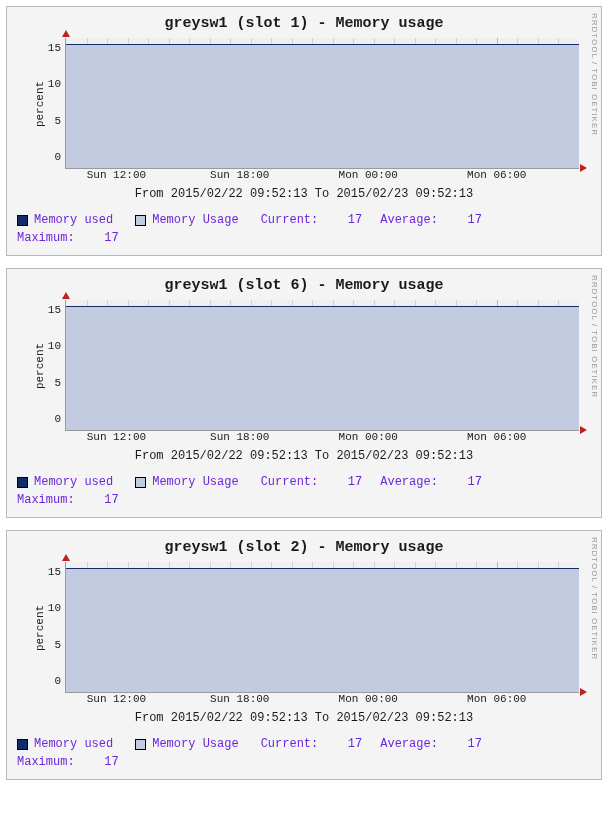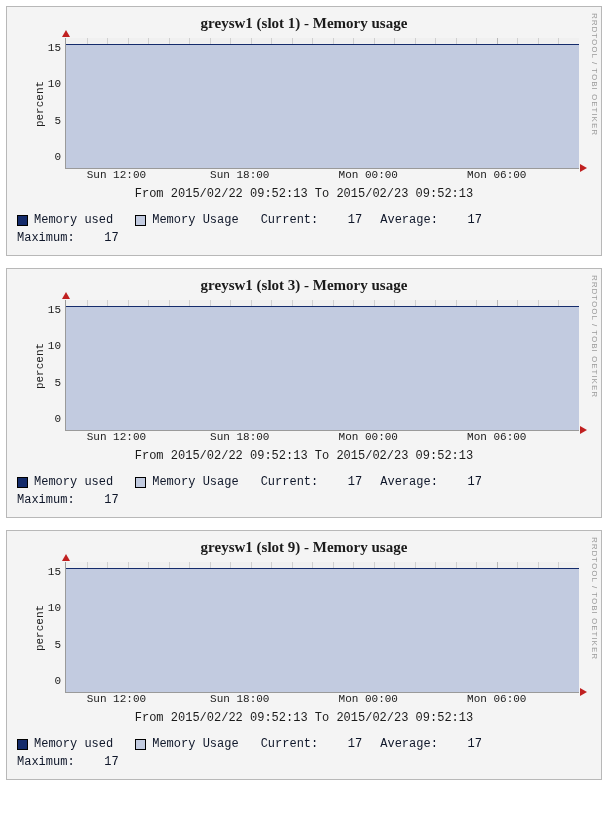--- a/index.html
+++ b/index.html
@@ -28,21 +28,21 @@
     font-size:8px;
     letter-spacing:1px;
     color:#9a9a9a;
     writing-mode:vertical-rl;
     text-orientation:mixed;
     text-align:left;
     font-family:Verdana,Geneva,sans-serif;
   }
   .title{
     text-align:center;
-    font-family:Liberation Serif, serif;
+    font-family:Liberation Mono, monospace;
     font-size:15px;
     font-weight:bold;
     color:#1a1a1a;
     margin:2px 0 6px 0;
   }
   .plot-row{
     display:flex;
     align-items:stretch;
   }
   .ylabel-slot{
@@ -123,21 +123,21 @@
   .caption{
     text-align:center;
     font-family:"Courier New",monospace;
     font-size:12px;
     margin:4px 0 10px 0;
     color:#1a1a1a;
   }
   .legend{
     font-family:"Courier New",monospace;
     font-size:12px;
-    color:#0f172a;
+    color:#6d28d9;
     line-height:1.5;
     padding:0 2px;
   }
   .lg-row{display:flex;flex-wrap:wrap;align-items:center;}
   .swatch{
     display:inline-block;
     width:9px;height:9px;
     border:1px solid #000;
     margin-right:6px;
     vertical-align:middle;
@@ -218,21 +218,21 @@
           <span class="lg-pair"><span>Current:</span><span class="lg-val">17</span></span>
           <span class="lg-pair"><span>Average:</span><span class="lg-val">17</span></span>
         </div>
         <div class="lg-row">
           <span class="lg-pair"><span>Maximum:</span><span class="lg-val">17</span></span>
         </div>
       </div>
     </div>
     <div class="panel">
       <div class="side-credit">RRDTOOL / TOBI OETIKER</div>
-      <div class="title">greysw1 (slot 3) - Memory usage</div>
+      <div class="title">greysw1 (slot 6) - Memory usage</div>
       <div class="plot-row">
         <div class="ylabel-slot">
           <span class="ylabel">percent</span>
         </div>
         <div class="yticks">
           <span class="ytick" style="bottom:0%;">0</span>
           <span class="ytick" style="bottom:27.77777777777778%;">5</span>
           <span class="ytick" style="bottom:55.55555555555556%;">10</span>
           <span class="ytick" style="bottom:83.33333333333334%;">15</span>
         </div>
@@ -289,21 +289,21 @@
           <span class="lg-pair"><span>Current:</span><span class="lg-val">17</span></span>
           <span class="lg-pair"><span>Average:</span><span class="lg-val">17</span></span>
         </div>
         <div class="lg-row">
           <span class="lg-pair"><span>Maximum:</span><span class="lg-val">17</span></span>
         </div>
       </div>
     </div>
     <div class="panel">
       <div class="side-credit">RRDTOOL / TOBI OETIKER</div>
-      <div class="title">greysw1 (slot 9) - Memory usage</div>
+      <div class="title">greysw1 (slot 2) - Memory usage</div>
       <div class="plot-row">
         <div class="ylabel-slot">
           <span class="ylabel">percent</span>
         </div>
         <div class="yticks">
           <span class="ytick" style="bottom:0%;">0</span>
           <span class="ytick" style="bottom:27.77777777777778%;">5</span>
           <span class="ytick" style="bottom:55.55555555555556%;">10</span>
           <span class="ytick" style="bottom:83.33333333333334%;">15</span>
         </div>

